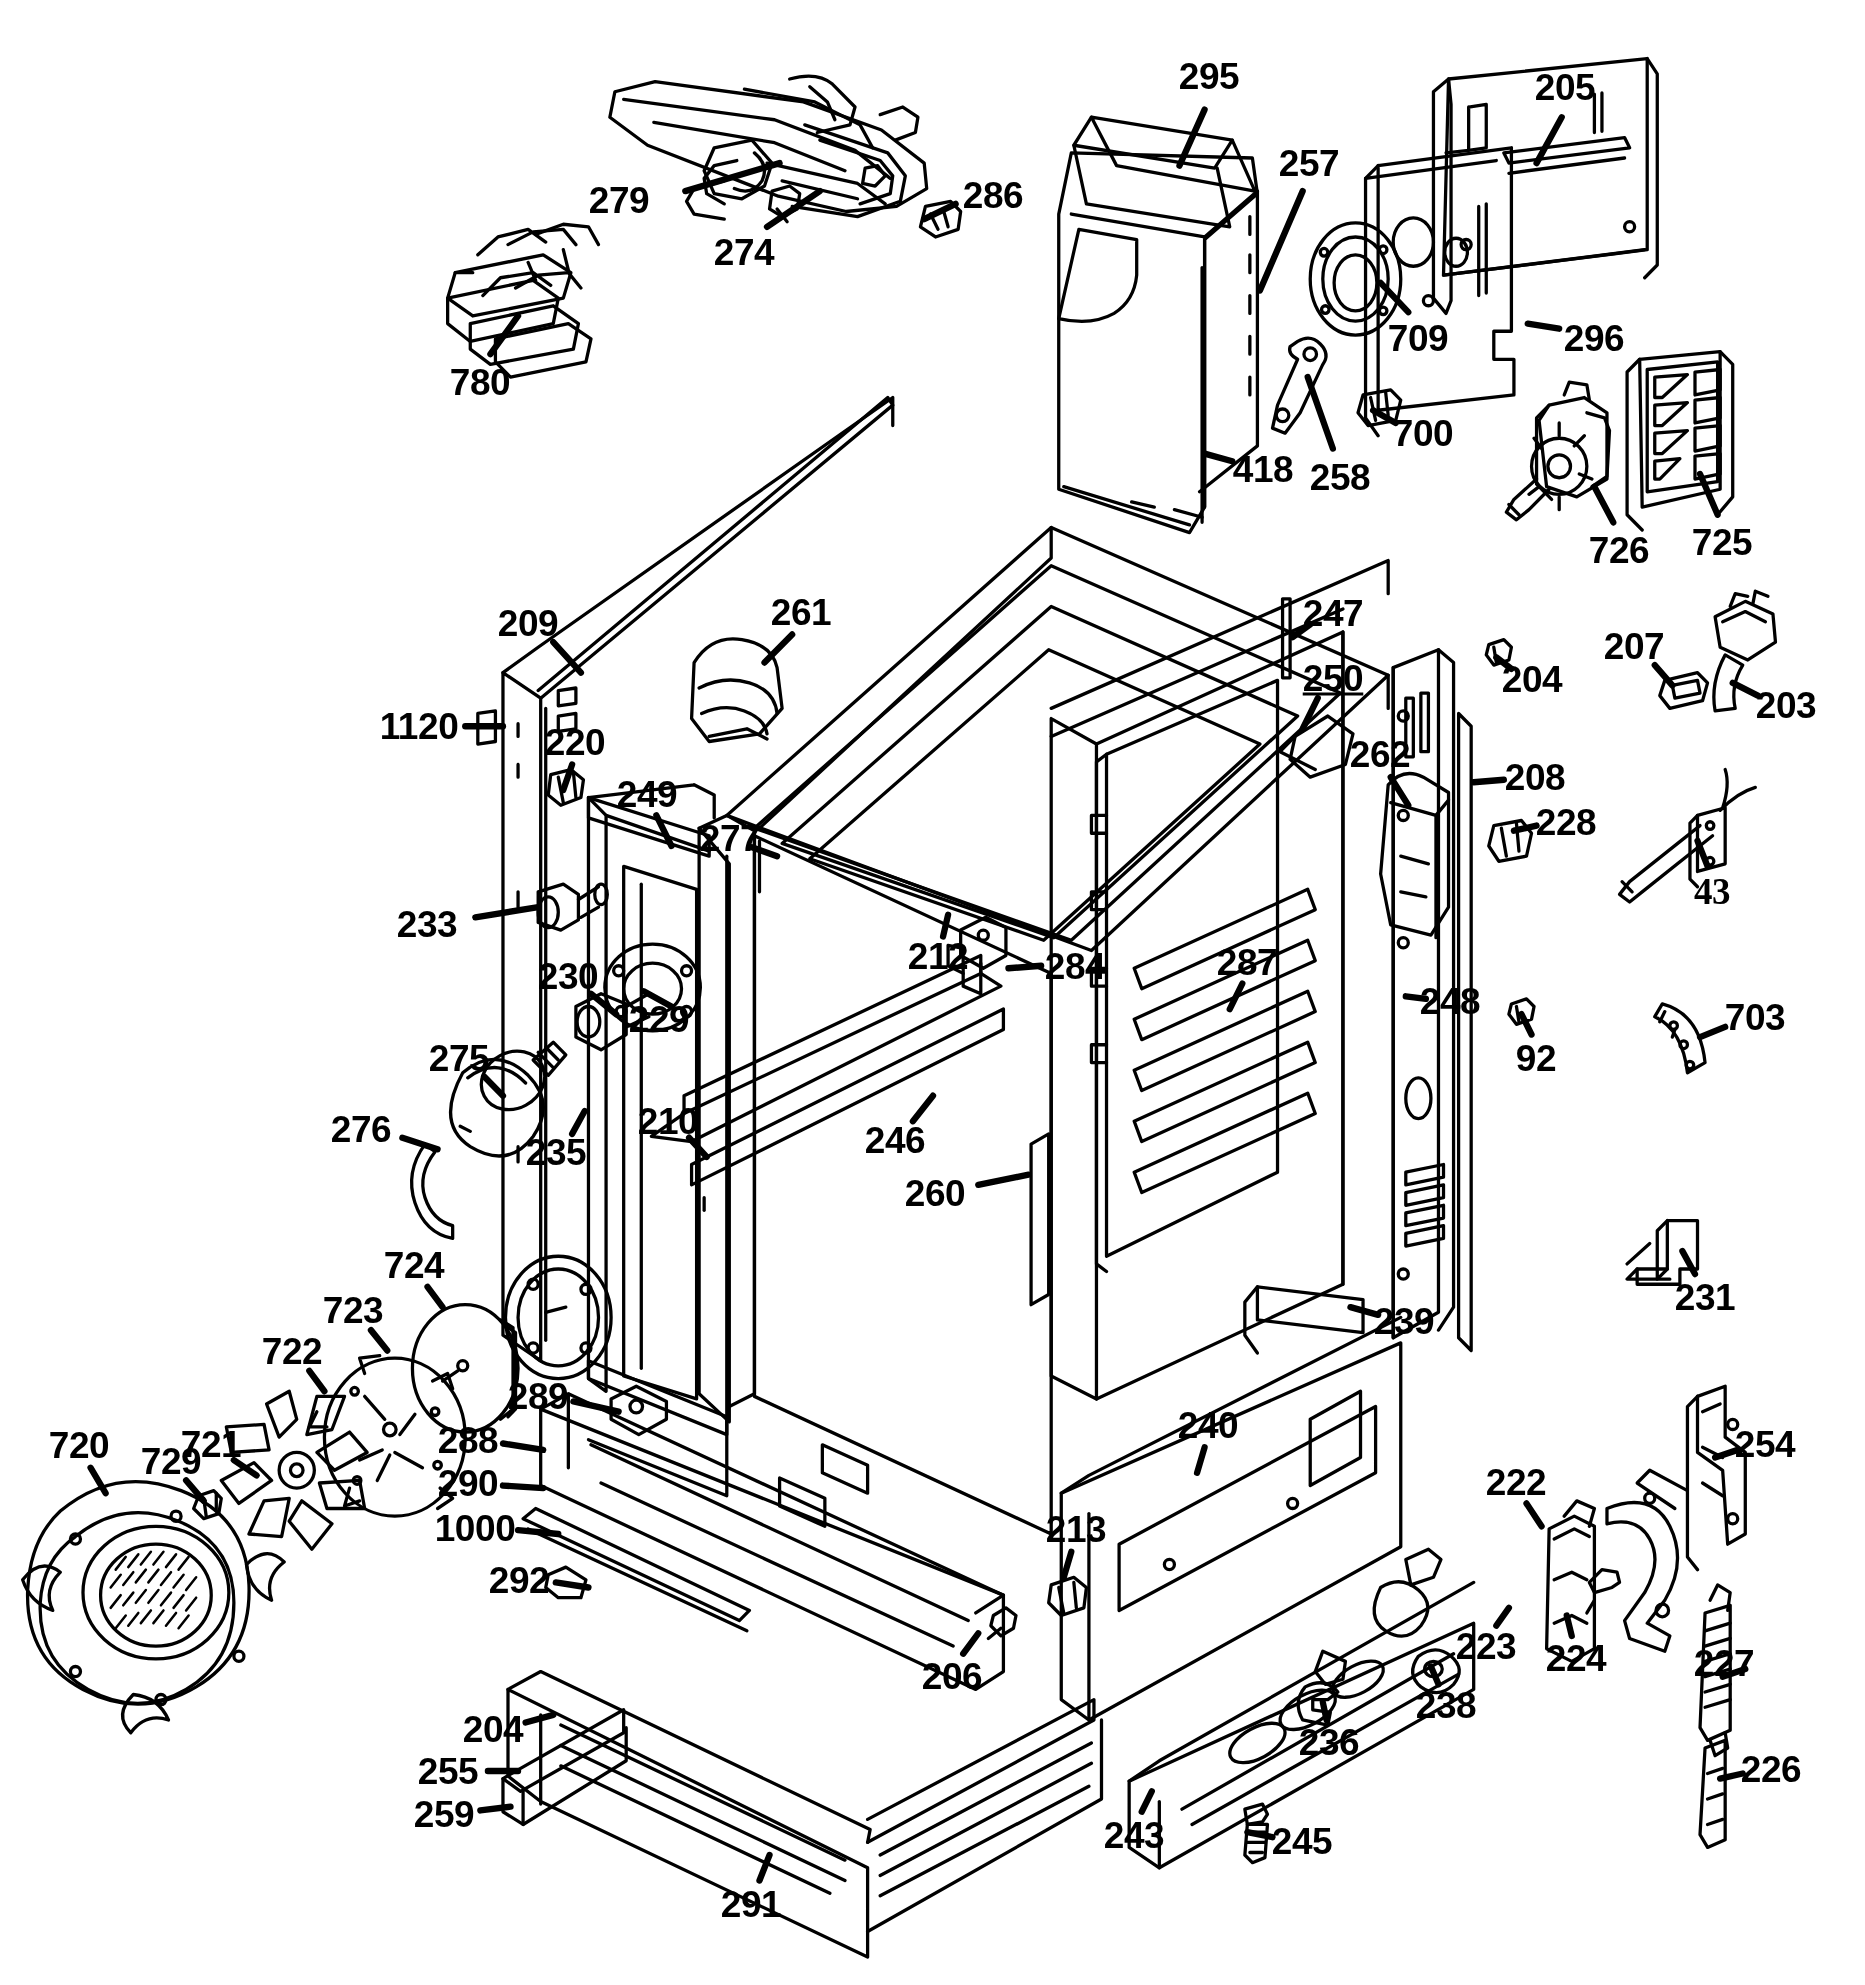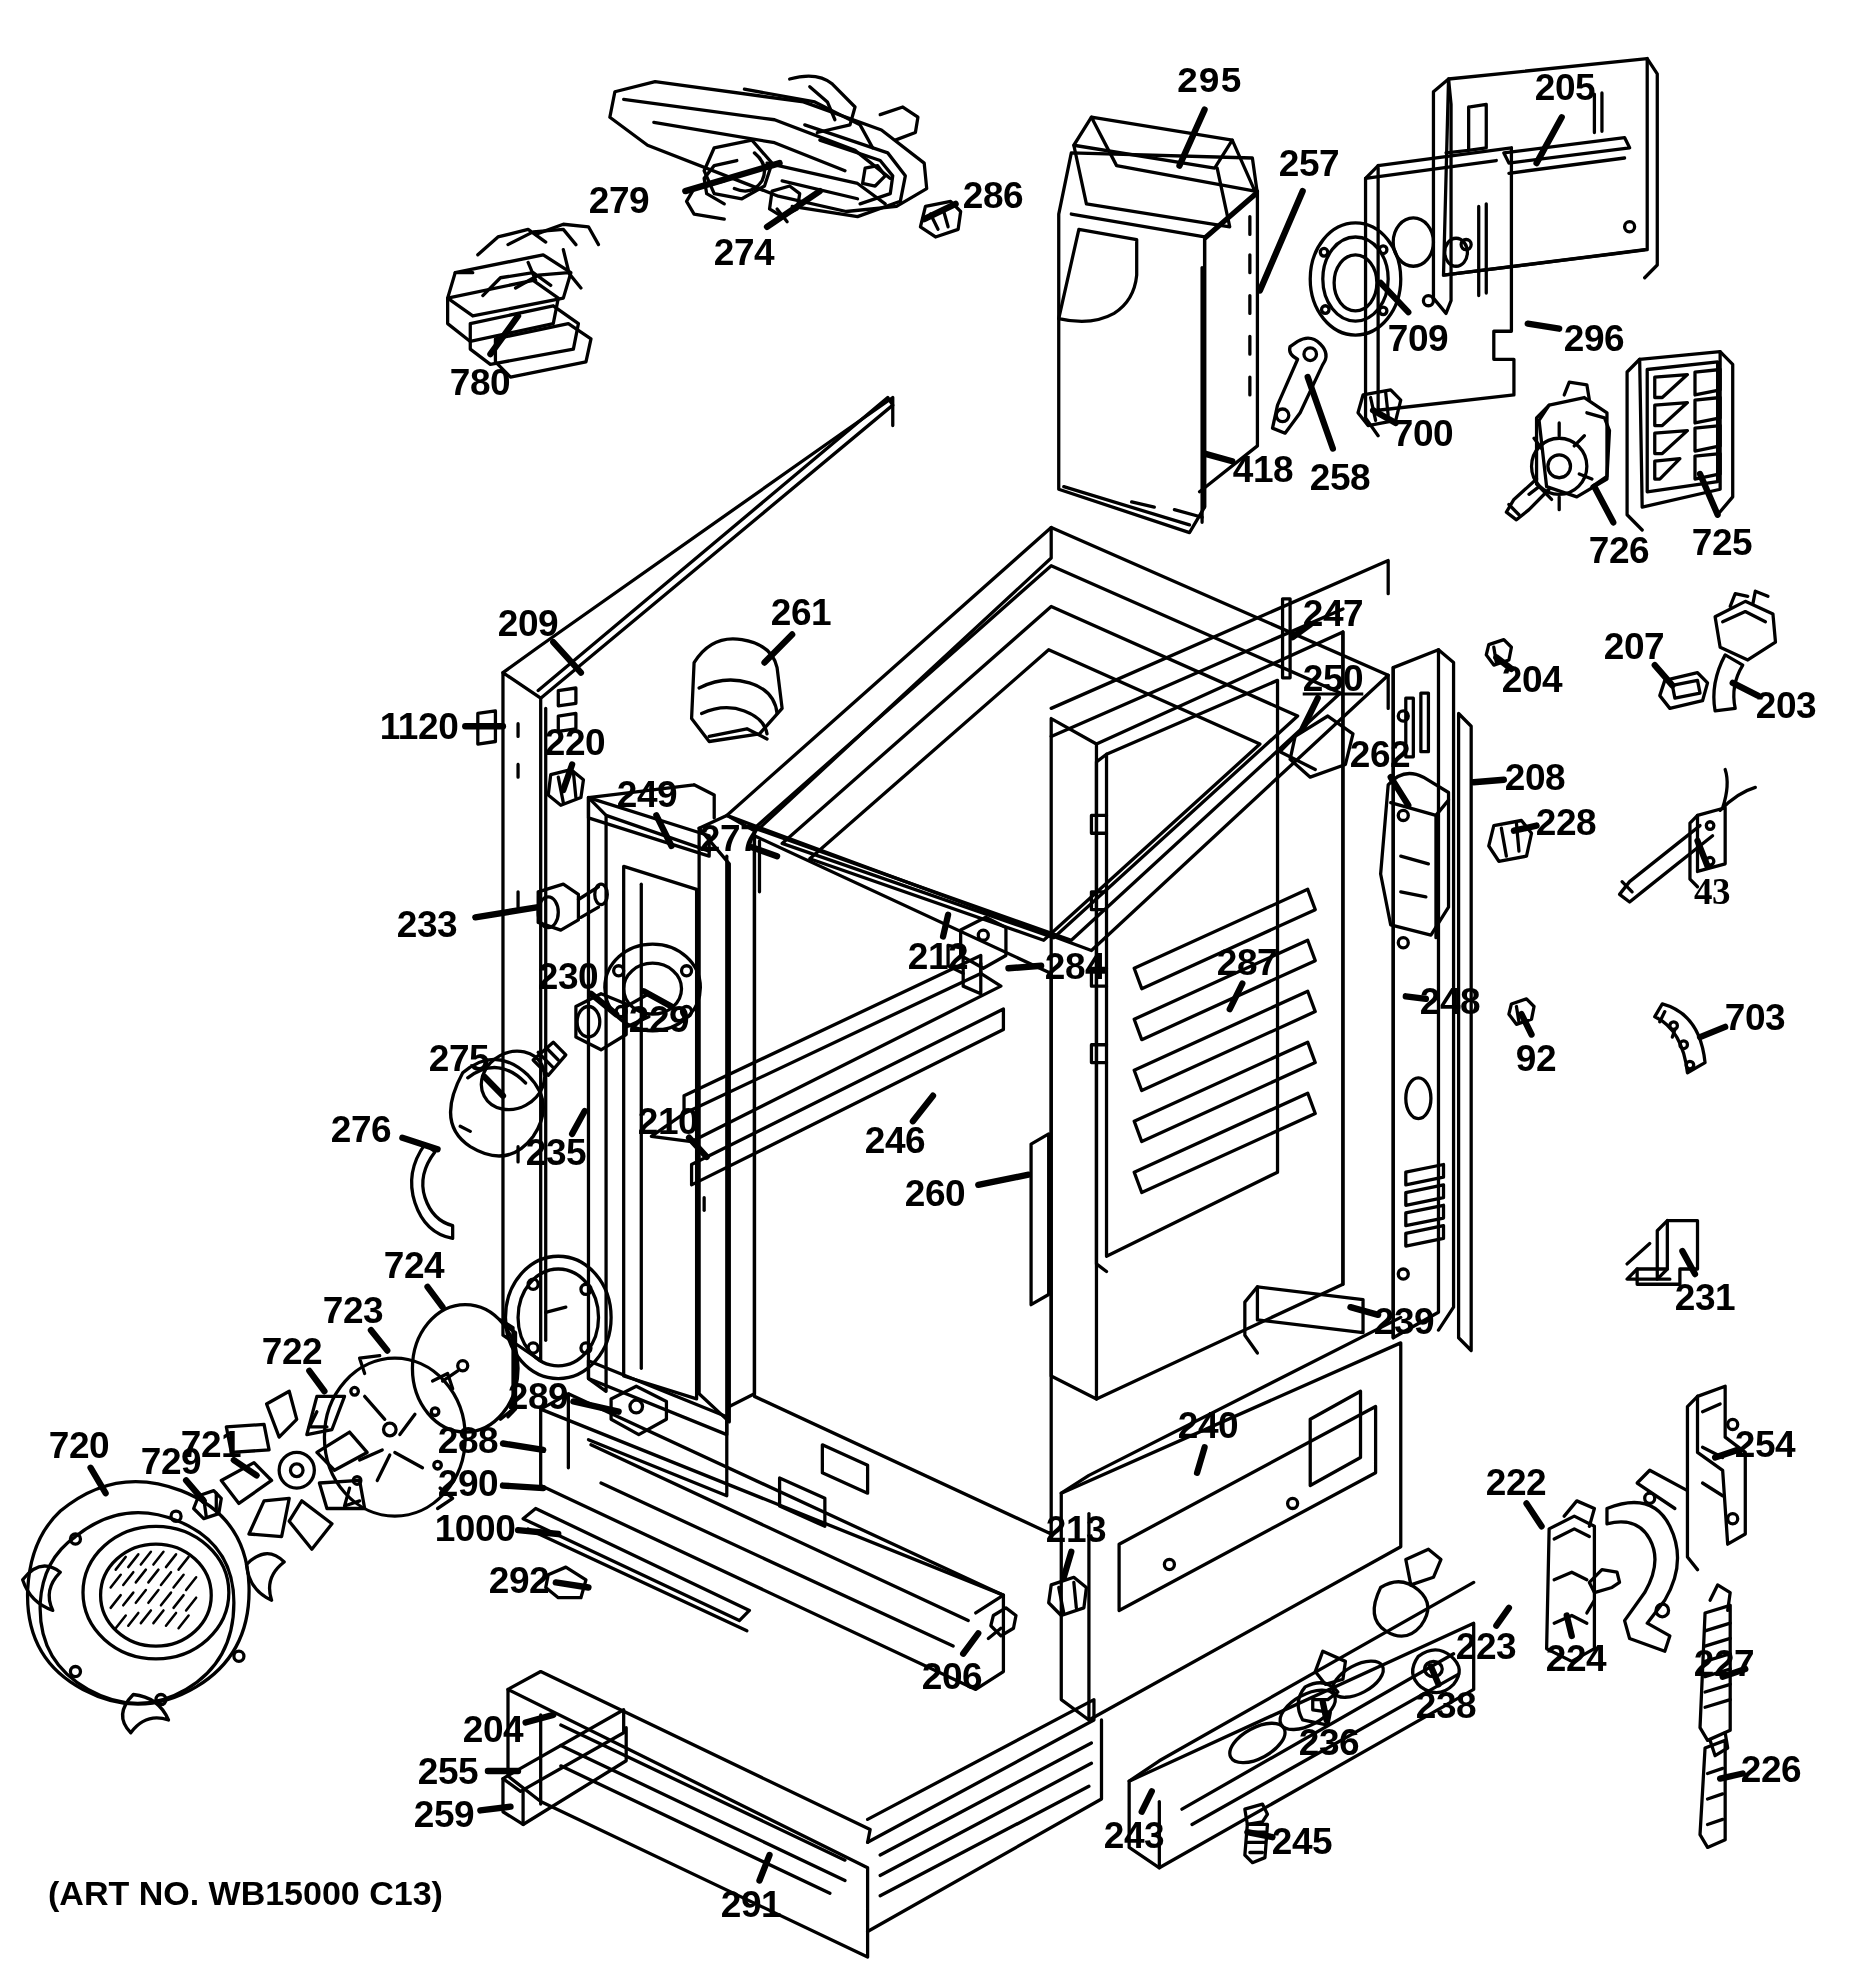--- a/index.html
+++ b/index.html
@@ -609,21 +609,21 @@
       <polyline points="388,1390 412,1390" class="lead"></polyline>
       <polyline points="382,1421 406,1418" class="lead"></polyline>
       <polyline points="604,1476 612,1456" class="lead"></polyline>
     </svg>
 
   <div id="callout-layer">
       <div class="callout" style="left: 619px; top: 200px;">279</div>
       <div class="callout" style="left: 744px; top: 252px;">274</div>
       <div class="callout" style="left: 993px; top: 195px;">286</div>
       <div class="callout" style="left: 480px; top: 382px;">780</div>
-      <div class="callout" style="left: 1209px; top: 82px; font-family: Liberation Mono, monospace;">295</div>
+      <div class="callout" style="left: 1209px; top: 76px;">295</div>
       <div class="callout" style="left: 1309px; top: 163px;">257</div>
       <div class="callout" style="left: 1565px; top: 87px;">205</div>
       <div class="callout" style="left: 1418px; top: 338px;">709</div>
       <div class="callout" style="left: 1594px; top: 338px;">296</div>
       <div class="callout" style="left: 1263px; top: 469px;">418</div>
       <div class="callout" style="left: 1340px; top: 477px;">258</div>
       <div class="callout" style="left: 1423px; top: 433px;">700</div>
       <div class="callout" style="left: 1619px; top: 550px;">726</div>
       <div class="callout" style="left: 1722px; top: 542px;">725</div>
       <div class="callout" style="left: 528px; top: 623px;">209</div>
@@ -681,16 +681,15 @@
       <div class="callout" style="left: 1771px; top: 1769px;">226</div>
       <div class="callout" style="left: 1329px; top: 1742px;">236</div>
       <div class="callout" style="left: 1134px; top: 1835px;">243</div>
       <div class="callout" style="left: 1302px; top: 1841px;">245</div>
       <div class="callout" style="left: 493px; top: 1729px;">204</div>
       <div class="callout" style="left: 448px; top: 1771px;">255</div>
       <div class="callout" style="left: 444px; top: 1814px;">259</div>
       <div class="callout" style="left: 751px; top: 1904px;">291</div>
     </div>
 
-  <div id="artno">(ART NO. WB15000 C13)</div>
 
 </div>
 
 
 </body></html>

